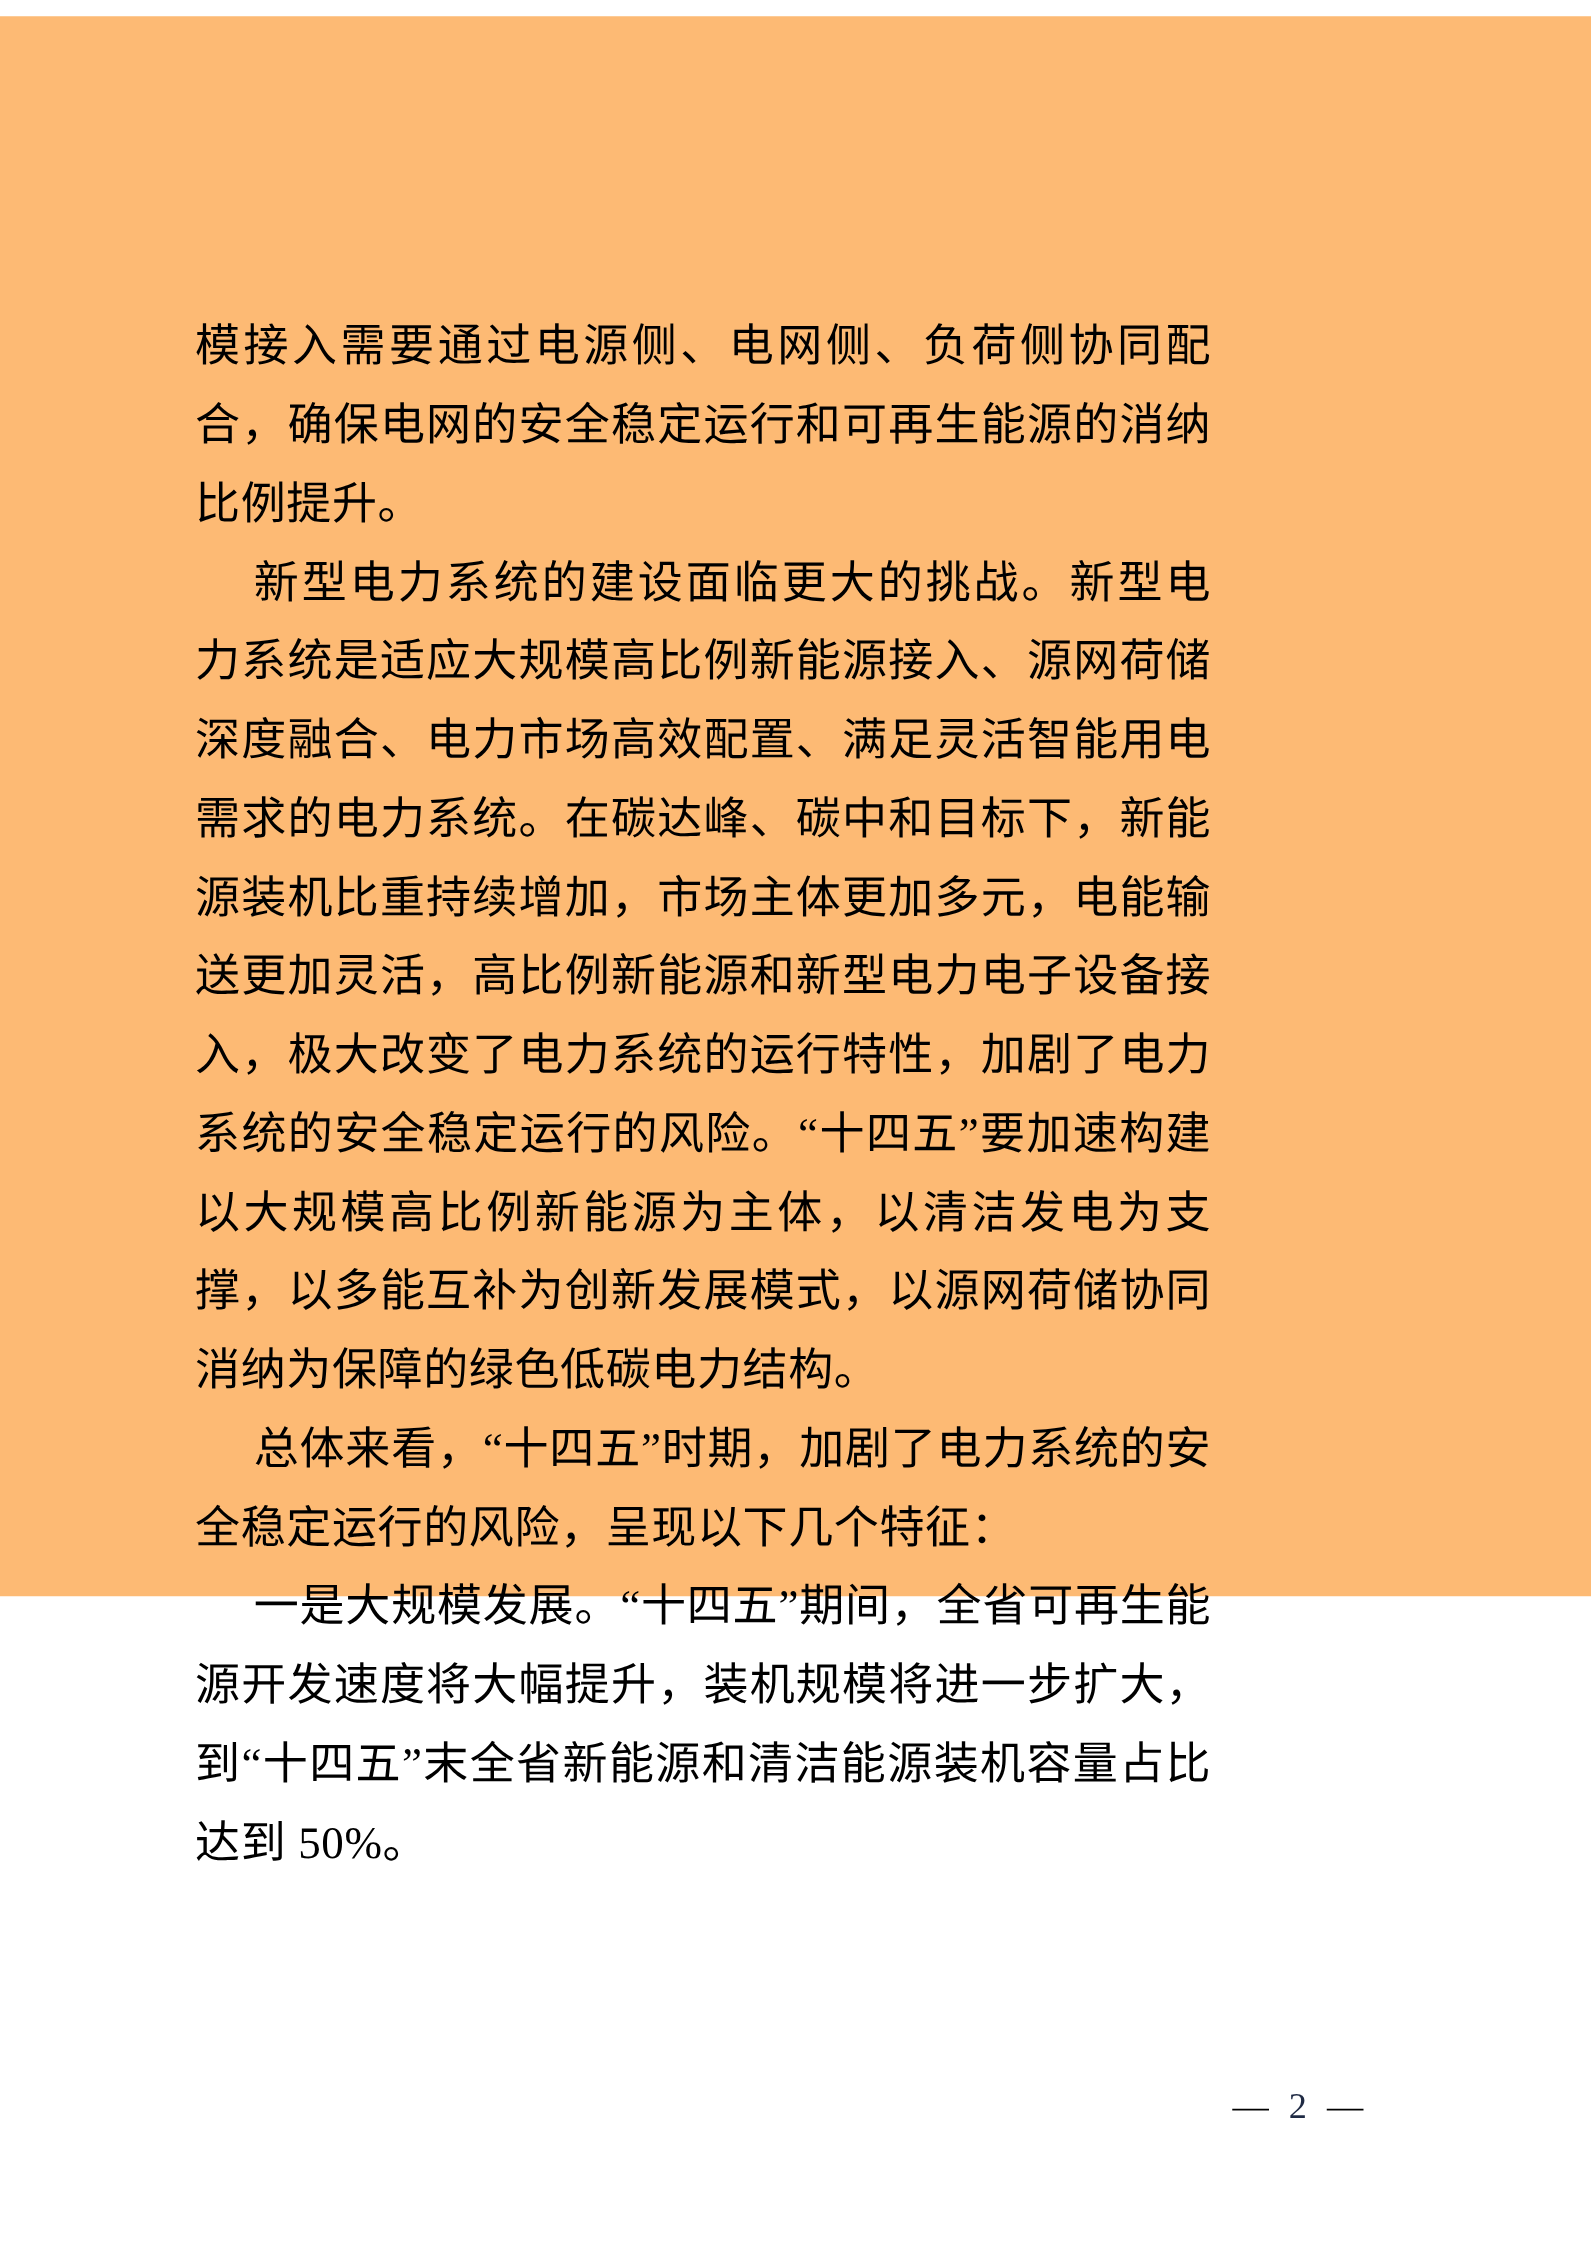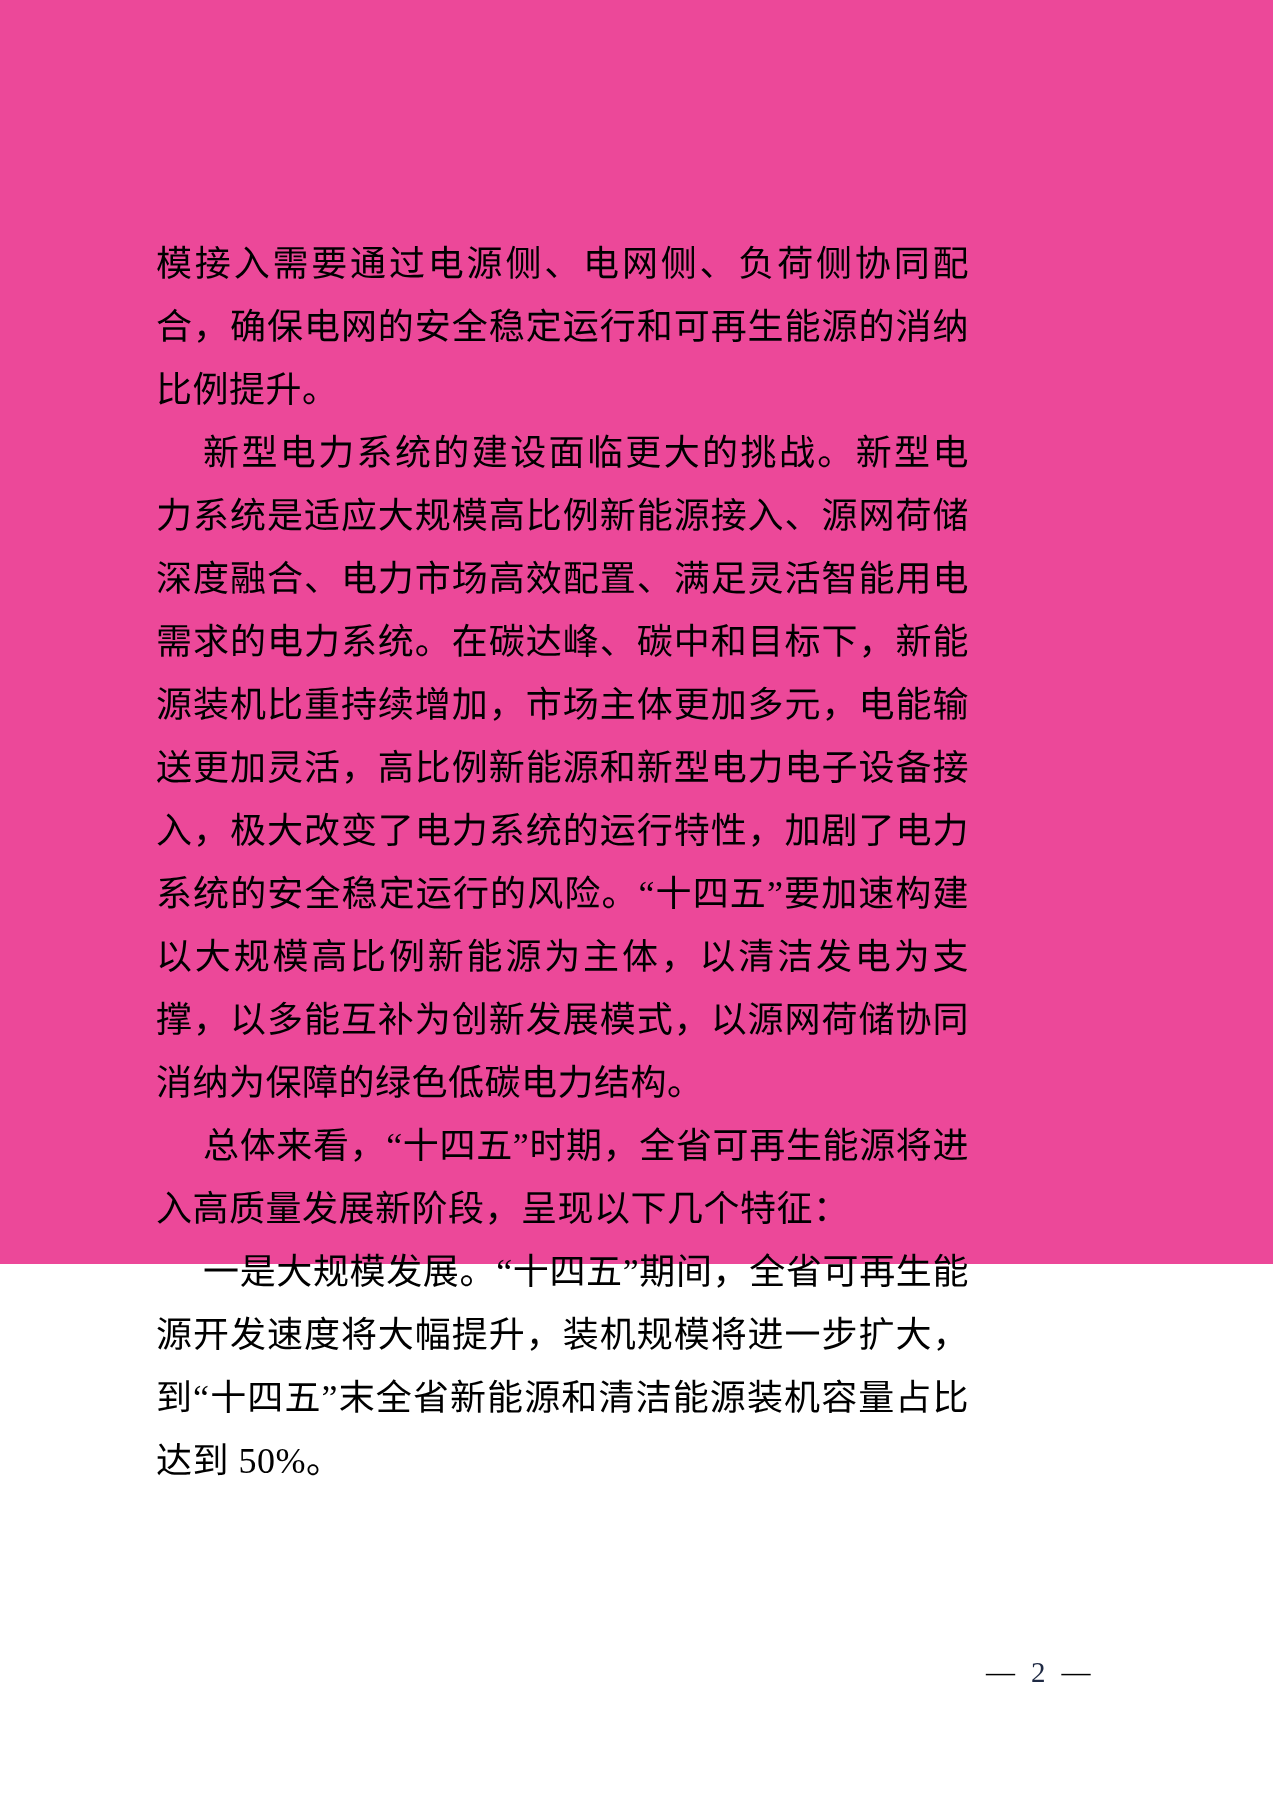--- a/index.html
+++ b/index.html
@@ -10,24 +10,24 @@
     width: 1273px;
     height: 1800px;
     background: #ffffff;
     position: relative;
     overflow: hidden;
     font-family: "Liberation Serif", "DejaVu Serif", serif;
   }
   .page {
     position: absolute;
     left: 0;
-    top: 0;
+    top: 13px;
     width: 1273px;
     height: 1264px;
-    background: #ec4899;
+    background: #fdba74;
   }
   .content {
     position: absolute;
     left: 156px;
     top: 233px;
     width: 813px;
     color: #000000;
     font-size: 36px;
     line-height: 63px;
     text-align: justify;
@@ -65,21 +65,21 @@
 
 <div class="page">
 
   <div class="content">
 
     <p><span>模接入需要通过电源侧、电网侧、负荷侧协同配合，确保电网的安全稳定运行和可再生能源的消纳比例提升。</span></p>
 
     <p class="indent"><span class="lead">新型电力系统的建设面临更大的挑战。</span><span>新型电力系统是适应大规模高比例新能源接入、源网荷储深度融合、电力市场高效配置、满足灵活智能用电需求的电力系统。在碳达峰、碳中和目标下，新能源装机比重持续增加，市场主体更加多元，电能输送更加灵活，高比例新能源和新型电力电子设备接入，极大改变了电力系统的运行特性，加剧了电力系统的安全稳定运行的风险。“十四五”要加速构建以大规模高比例新能源为主体，以清洁发电为支撑，以多能互补为创新发展模式，以源网荷储协同消纳为保障的绿色低碳电力结构。</span></p>
 
 
-    <p class="indent"><span>总体来看，“十四五”时期，全省可再生能源将进入高质量发展新阶段，呈现以下几个特征：</span></p>
+    <p class="indent"><span>总体来看，“十四五”时期，加剧了电力系统的安全稳定运行的风险，呈现以下几个特征：</span></p>
 
     <p class="indent"><span>一是大规模发展。“十四五”期间，全省可再生能源开发速度将大幅提升，装机规模将进一步扩大，到“十四五”末全省新能源和清洁能源装机容量占比达到 50%。</span></p>
 
   </div>
 
   <div class="footer">
     <span>—</span>
     <span class="page-num">2</span>
     <span>—</span>
   </div>

